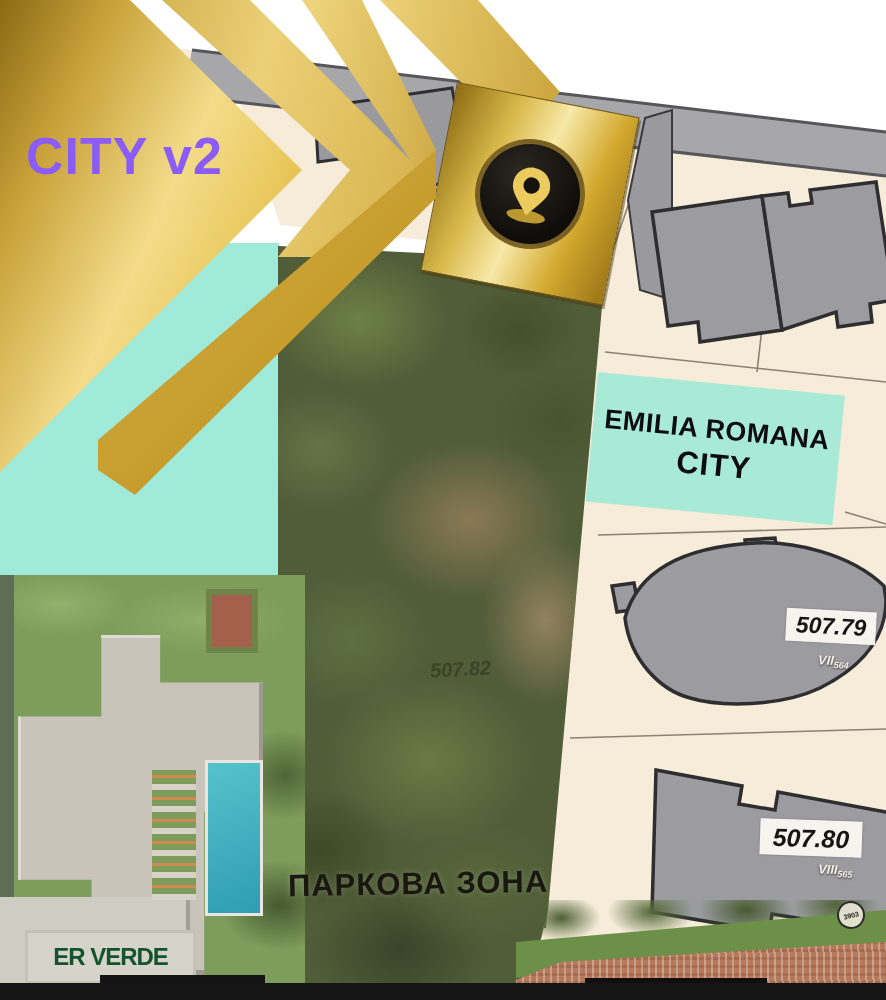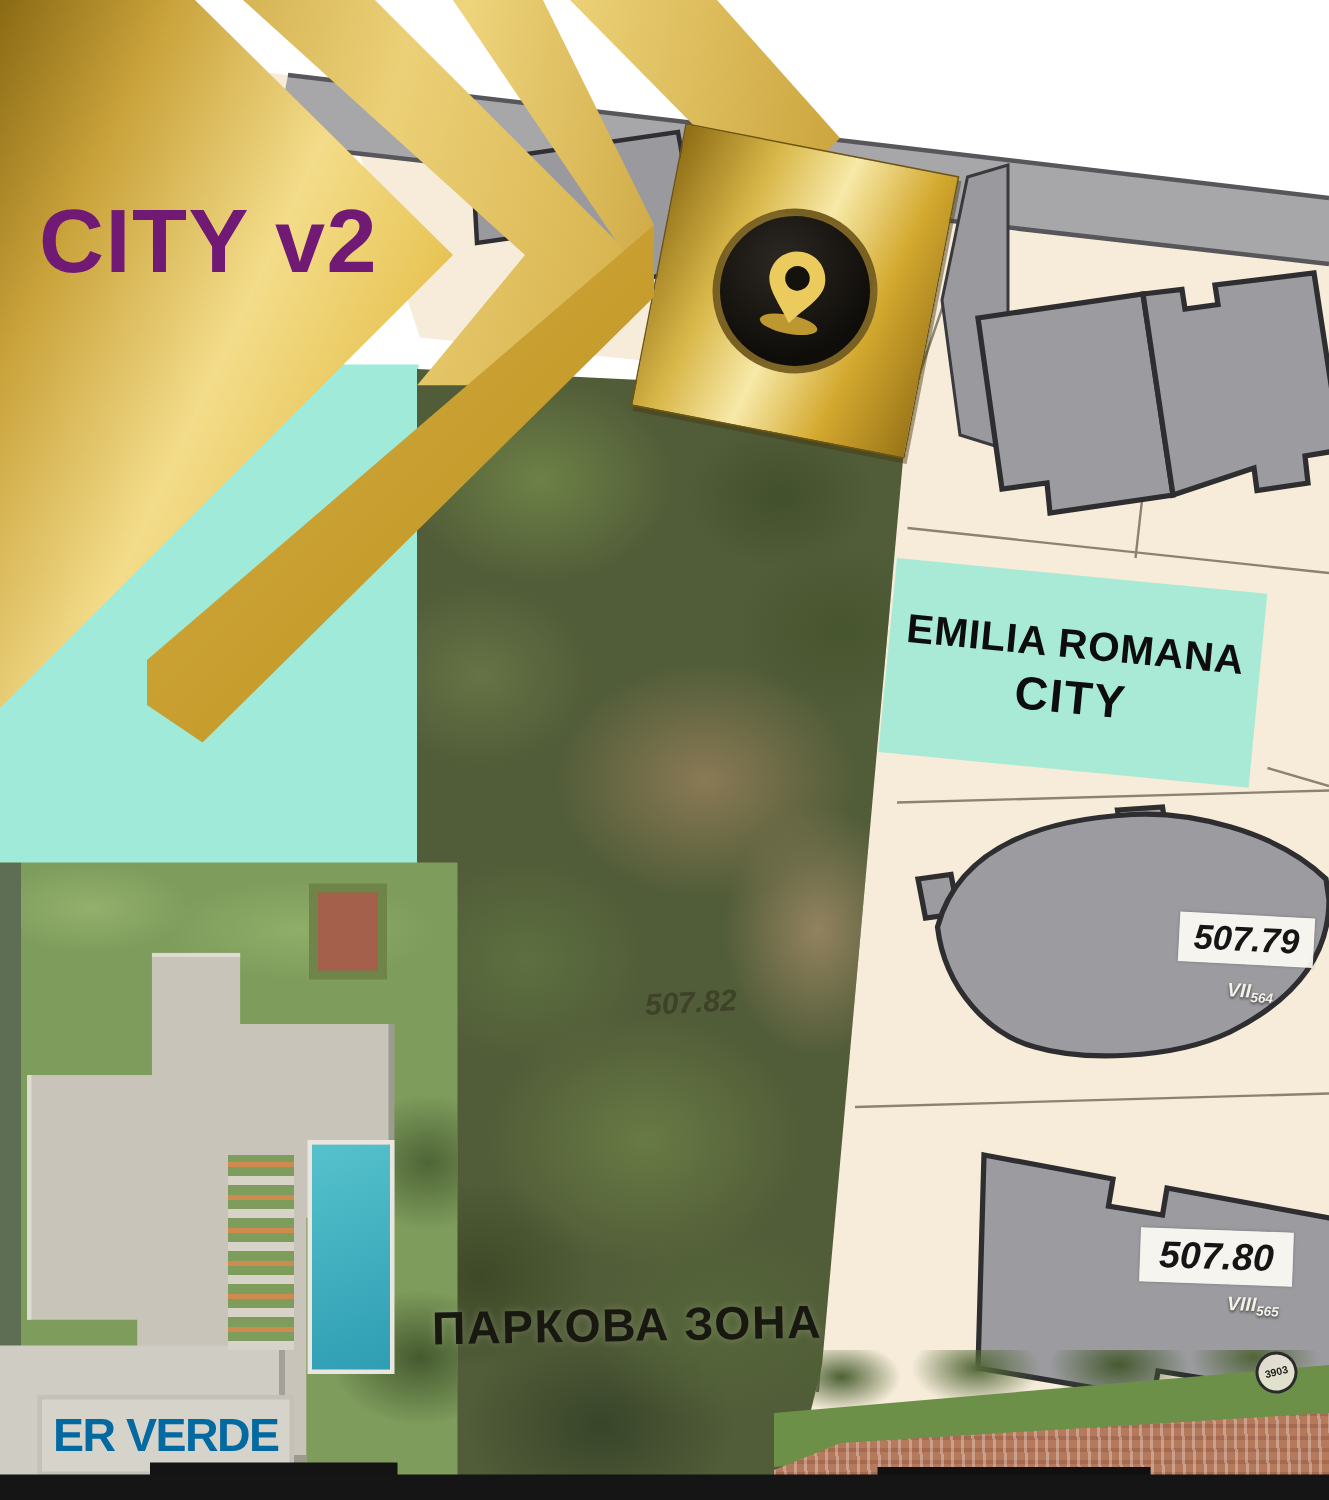--- a/index.html
+++ b/index.html
@@ -86,40 +86,40 @@
   .blk79{left:818px;top:653px;font-size:13px;transform:rotate(3deg);}
   .blk80{left:818px;top:862px;font-size:13px;transform:rotate(2deg);}
   .blocklab .sub{font-size:9px;vertical-align:-3px;}
 
   .stamp{left:837px;top:901px;width:24px;height:24px;border:2px solid #2b2b2b;border-radius:50%;
          background:rgba(246,240,228,.85);display:flex;align-items:center;justify-content:center;
          font-size:7px;font-weight:bold;color:#222;transform:rotate(-14deg);}
 
   .erverde{left:28px;top:933px;width:165px;height:48px;background:#d6d3ca;display:flex;align-items:center;justify-content:center;
            box-shadow:0 0 0 3px #c4c1b8;}
-  .erverde span{font-size:31px;font-weight:bold;color:#0369a1;letter-spacing:-1px;white-space:nowrap;}
+  .erverde span{font-size:24px;font-weight:bold;color:#14532d;letter-spacing:-1px;white-space:nowrap;}
 
   
   .gold-body{left:0;top:0;width:520px;height:520px;
     background:linear-gradient(115deg,#8a6a14 0%,#c9a23a 15%,#f3dc8a 34%,#e9c75b 48%,#c89928 66%,#e3bc4e 85%,#9c7a1a 100%);
     clip-path:polygon(0 0,130px 0,302px 170px,0 472px);}
   .chevA{left:0;top:0;width:520px;height:380px;
     background:linear-gradient(105deg,#b58f26 0%,#ecd077 45%,#c79d2e 100%);
     clip-path:polygon(162px 0,250px 0,420px 170px,333px 257px,278px 257px,350px 170px);}
   .chevB-up{left:0;top:0;width:520px;height:260px;
     background:linear-gradient(100deg,#c09a30 0%,#eed47c 55%,#bd9226 100%);
     clip-path:polygon(302px 0,362px 0,436px 150px,436px 198px);}
   .chevB-low{left:0;top:0;width:520px;height:520px;
     background:linear-gradient(135deg,#d9b94f 0%,#c79d2e 60%,#b08a20 100%);
     clip-path:polygon(436px 150px,436px 198px,135px 495px,98px 470px,98px 440px);}
   .chevC-up{left:0;top:0;width:620px;height:160px;
     background:linear-gradient(100deg,#c9a63c 0%,#f0d67e 55%,#c0962a 100%);
     clip-path:polygon(380px 0,478px 0,560px 92px,516px 138px);}
 
-  .citytext{left:26px;top:126px;font-size:60px;font-weight:800;color:#701a75;letter-spacing:1px;white-space:nowrap;}
+  .citytext{left:26px;top:126px;font-size:52px;font-weight:800;color:#8b5cf6;letter-spacing:1px;white-space:nowrap;}
 
   
   .pinsq{left:437px;top:98px;width:184px;height:190px;transform:rotate(11deg);
     background:linear-gradient(105deg,#8d6c15 0%,#d9b84a 28%,#f7e9a8 50%,#d4a92f 74%,#9a7518 100%);
     border:1px solid #6e5510;box-shadow:2px 3px 0 rgba(70,55,10,.45);
     display:flex;align-items:center;justify-content:center;}
   .pincirc{width:100px;height:100px;border-radius:50%;background:radial-gradient(circle at 38% 32%,#2c2822,#0f0d0a 70%);
     border:5px solid rgba(190,152,50,.6);display:flex;align-items:center;justify-content:center;}
   .pincirc svg{width:78px;height:78px;}
 </style>

